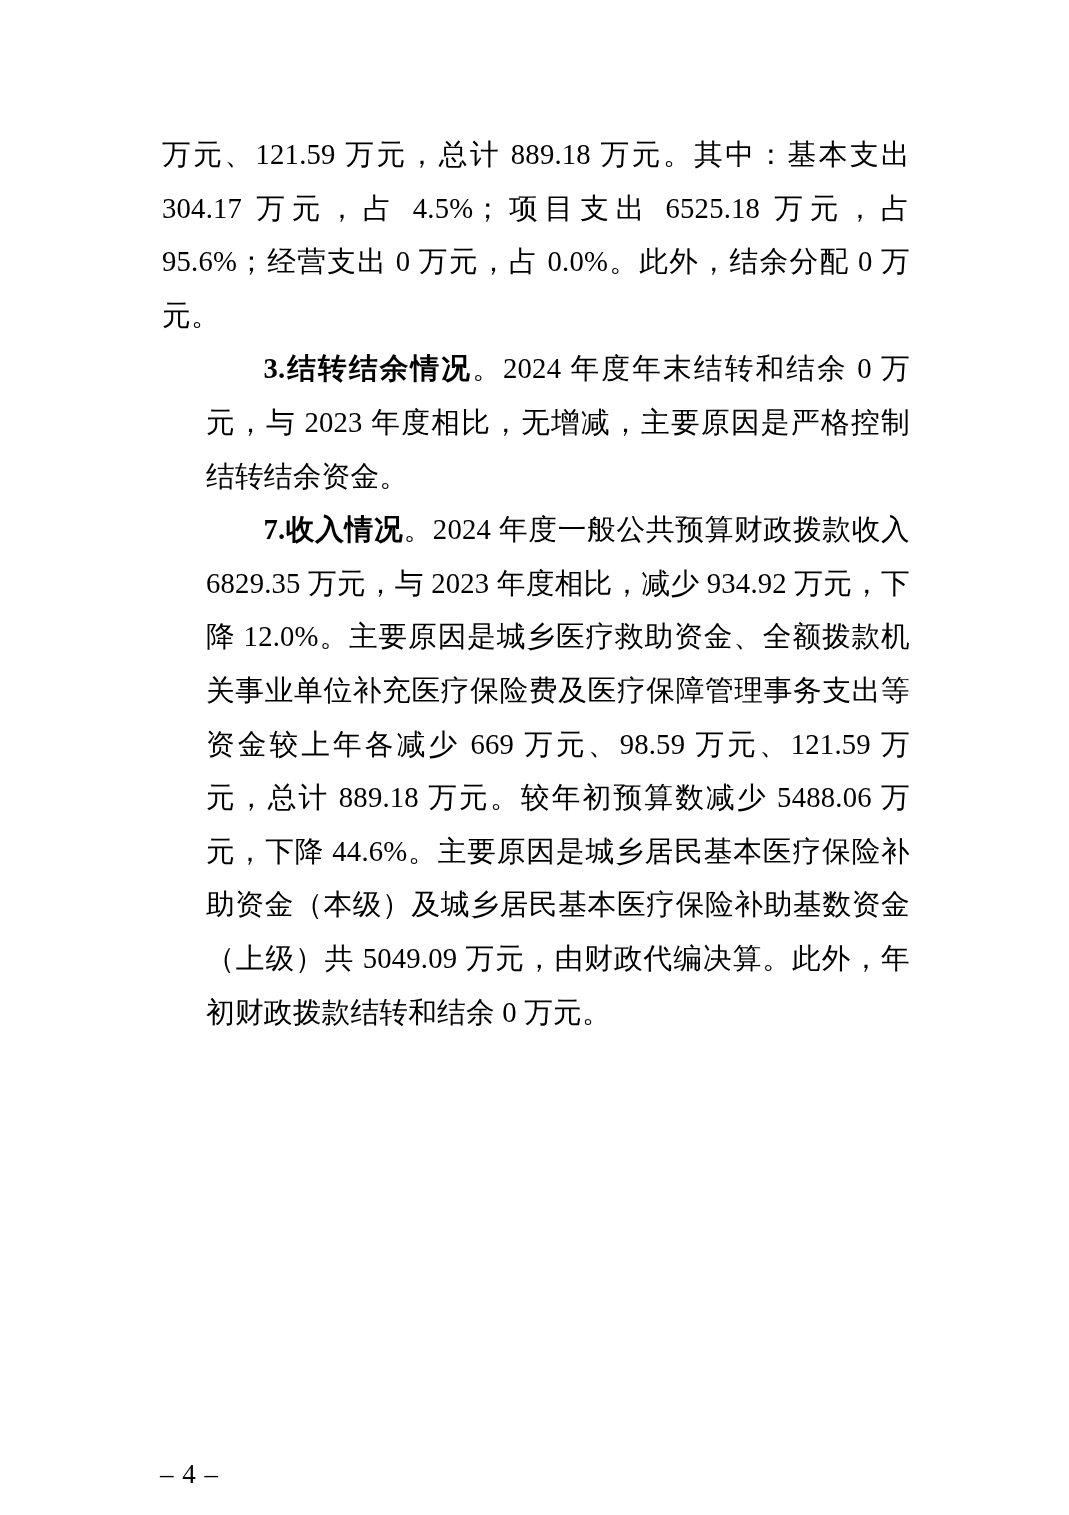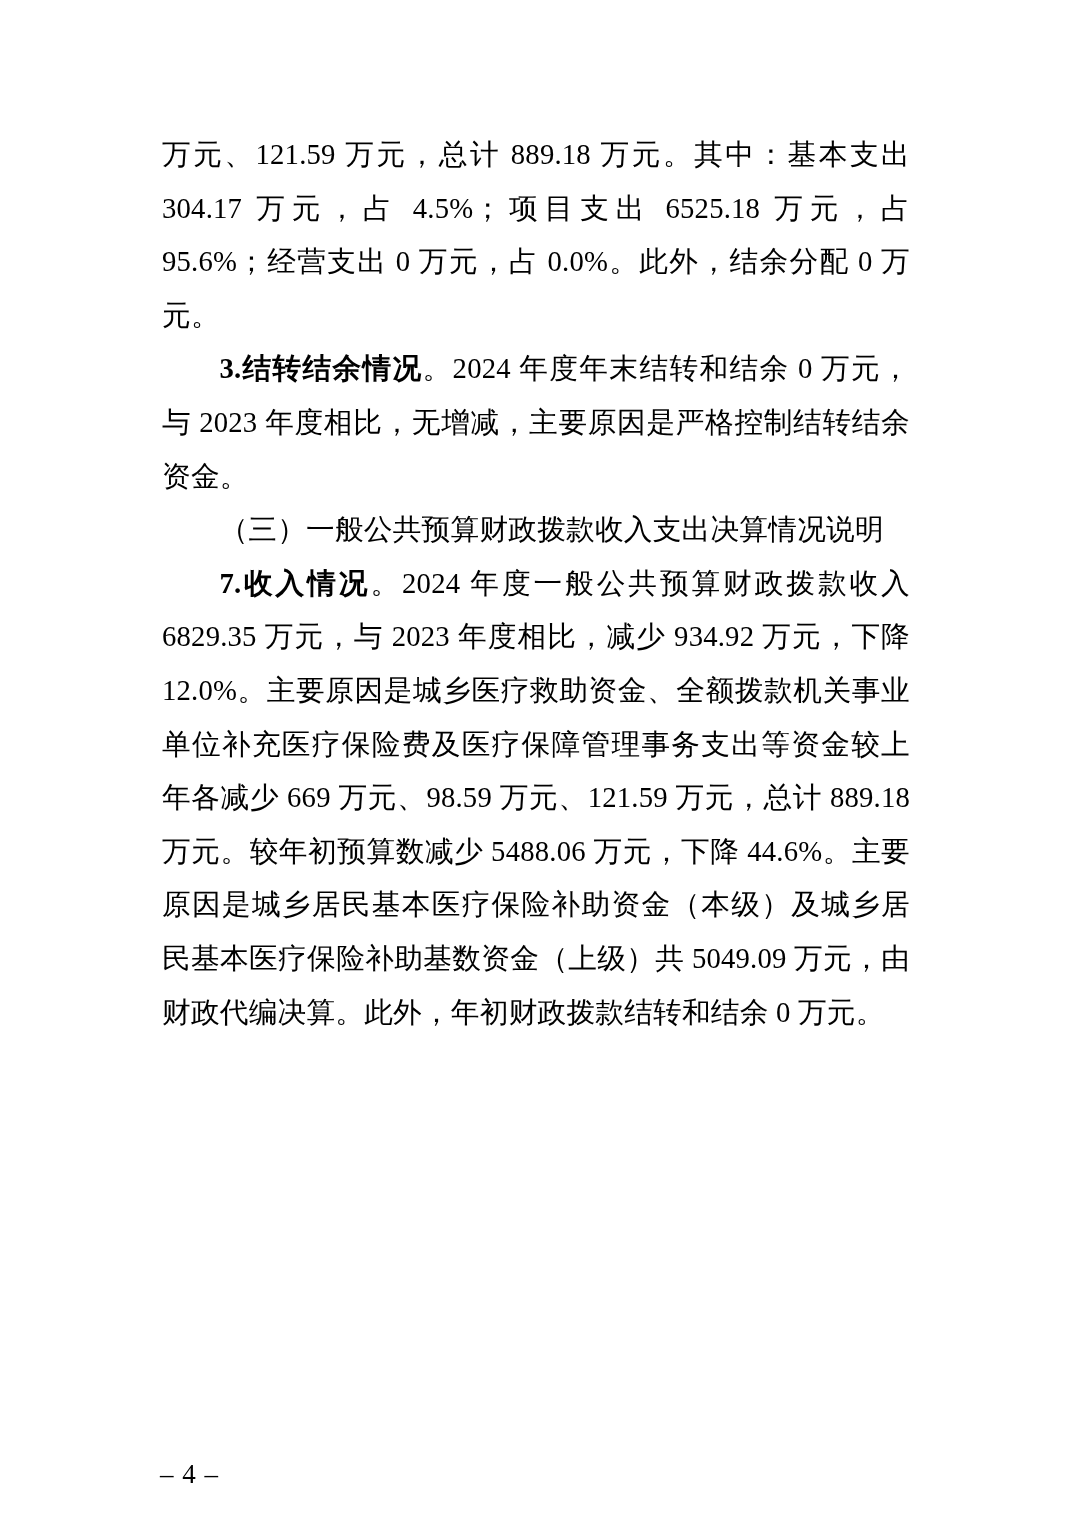--- a/index.html
+++ b/index.html
@@ -27,20 +27,21 @@
     text-align: justify;
     text-justify: inter-character;
     letter-spacing: 0.2px;
   }
   .para {
     margin: 0;
     padding: 0;
   }
   .para.indent {
     text-indent: 2em;
+    margin-left: 44px;
   }
   .lead-bold {
     font-weight: bold;
   }
   .footer {
     position: absolute;
     left: 160px;
     top: 1458px;
     font-size: 27px;
     line-height: 32px;
@@ -53,21 +54,20 @@
 <div class="page">
 
   <div class="content">
 
     <p class="para"><span class="lead-bold"></span><span>万元、121.59 万元，总计 889.18 万元。其中：基本支出 304.17 万元，占 4.5%；项目支出 6525.18 万元，占 95.6%；经营支出 0 万元，占 0.0%。此外，结余分配 0 万元。</span></p>
 
     <p class="para indent"><span class="lead-bold">3.结转结余情况</span><span>。2024 年度年末结转和结余 0 万元，与 2023 年度相比，无增减，主要原因是严格控制结转结余资金。</span></p>
 
 
 
-    <p class="para indent"><span class="lead-bold"></span><span>（三）一般公共预算财政拨款收入支出决算情况说明</span></p>
 
     <p class="para indent"><span class="lead-bold">7.收入情况</span><span>。2024 年度一般公共预算财政拨款收入 6829.35 万元，与 2023 年度相比，减少 934.92 万元，下降 12.0%。主要原因是城乡医疗救助资金、全额拨款机关事业单位补充医疗保险费及医疗保障管理事务支出等资金较上年各减少 669 万元、98.59 万元、121.59 万元，总计 889.18 万元。较年初预算数减少 5488.06 万元，下降 44.6%。主要原因是城乡居民基本医疗保险补助资金（本级）及城乡居民基本医疗保险补助基数资金（上级）共 5049.09 万元，由财政代编决算。此外，年初财政拨款结转和结余 0 万元。</span></p>
 
   </div>
 
   <div class="footer">– 4 –</div>
 
 </div>
 
 </body></html>

